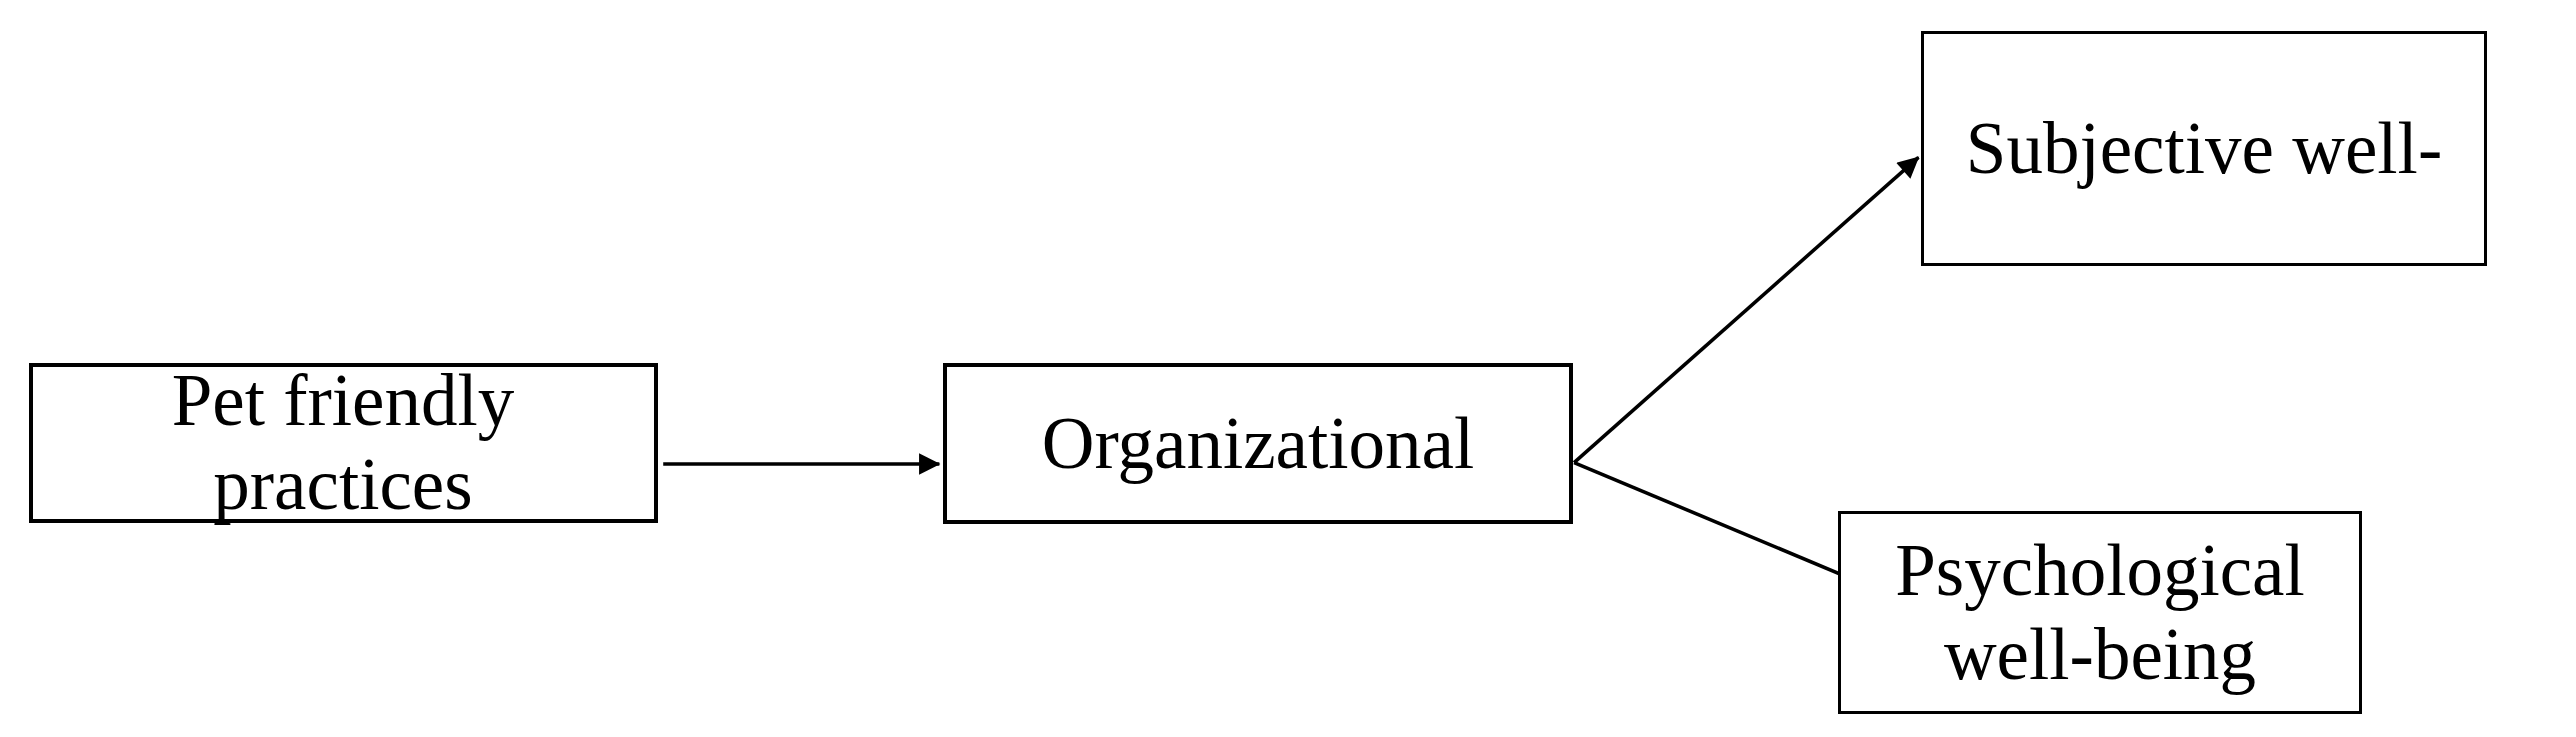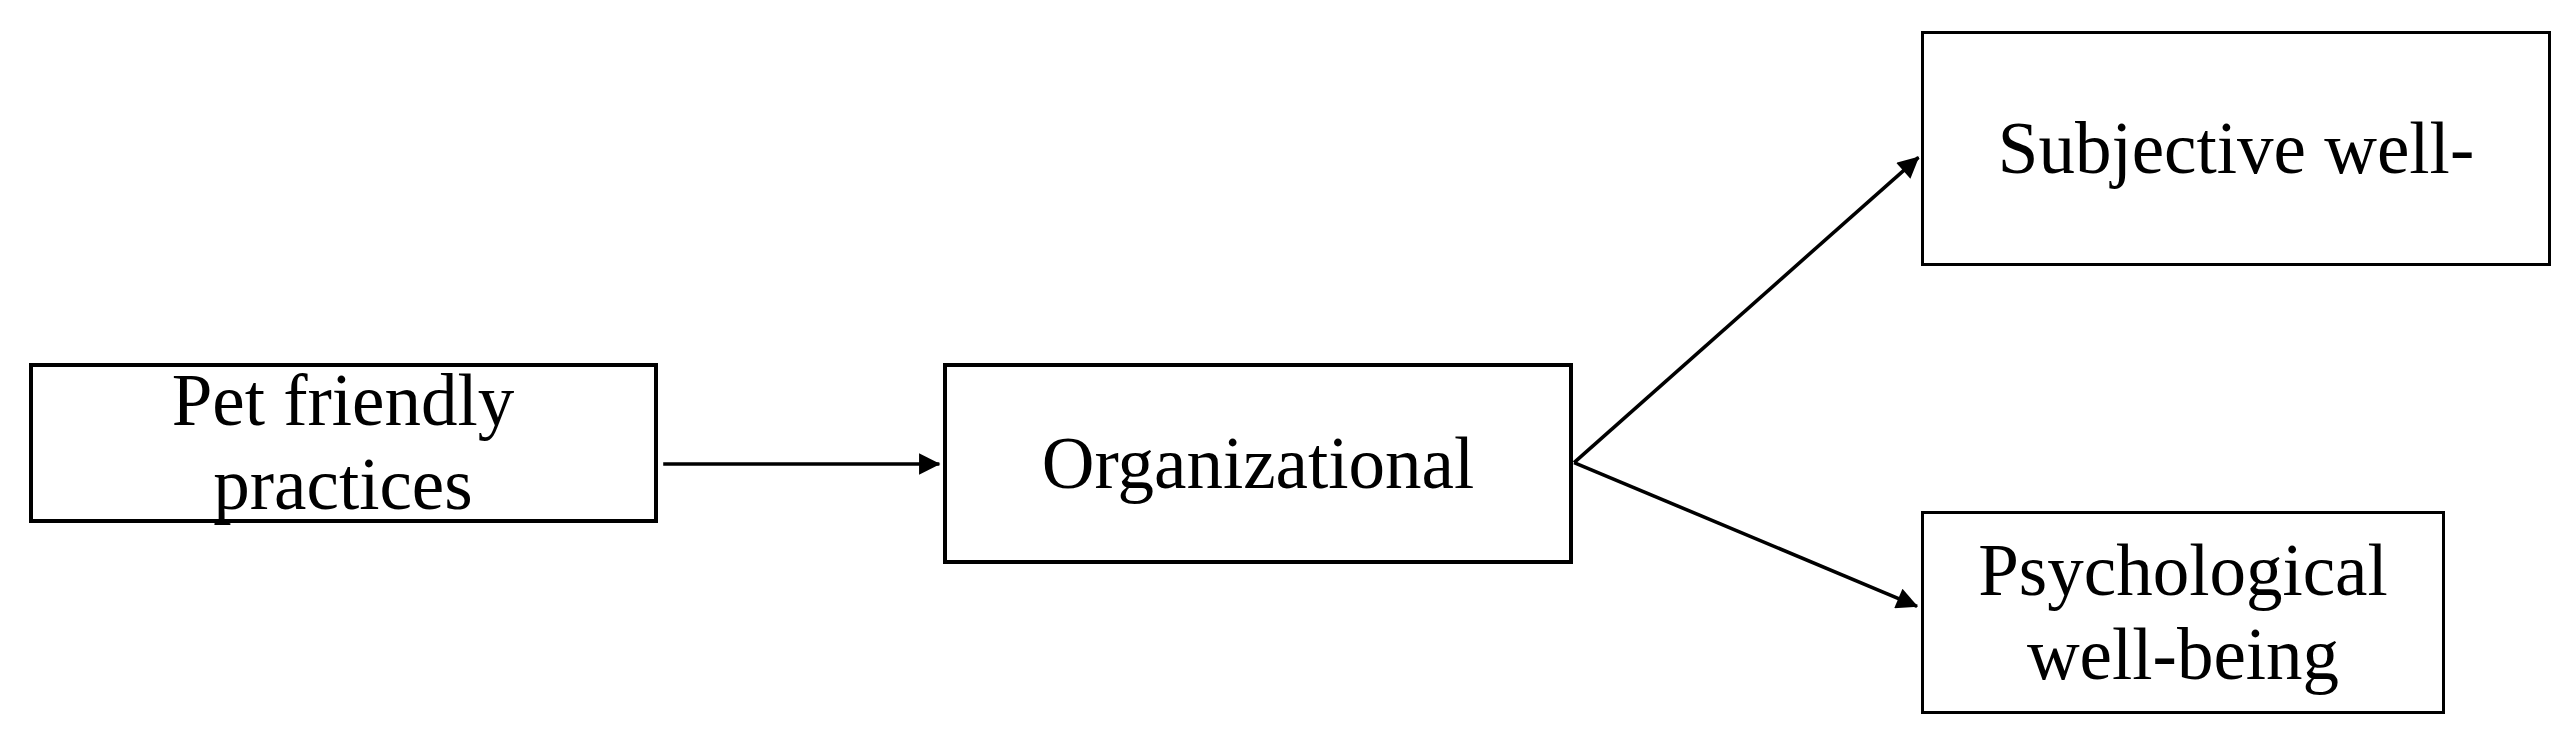--- a/index.html
+++ b/index.html
@@ -25,23 +25,23 @@
     align-items: center;
     justify-content: center;
     text-align: center;
     color: #000000;
     font-size: 73px;
     line-height: 84px;
     white-space: nowrap;
   }
   .node.thin { border-width: 3.6px; }
   #node-pet       { left: 28.5px;   top: 363px; width: 629px; height: 160px; }
-  #node-org       { left: 943px; top: 363px; width: 630px; height: 201px; }
-  #node-subj      { left: 1921px; top: 31px;  width: 630px; height: 235px; }
-  #node-psych     { left: 1921px; top: 511px; width: 524px; height: 203px; }
+  #node-org       { left: 943px; top: 363px; width: 630px; height: 161px; }
+  #node-subj      { left: 1921px; top: 31px;  width: 566px; height: 235px; }
+  #node-psych     { left: 1838px; top: 511px; width: 524px; height: 203px; }
   svg.arrows {
     position: absolute;
     left: 0; top: 0;
     width: 2576px;
     height: 738px;
     pointer-events: none;
   }
   svg.arrows line {
     stroke: #000000;
     stroke-width: 5;

